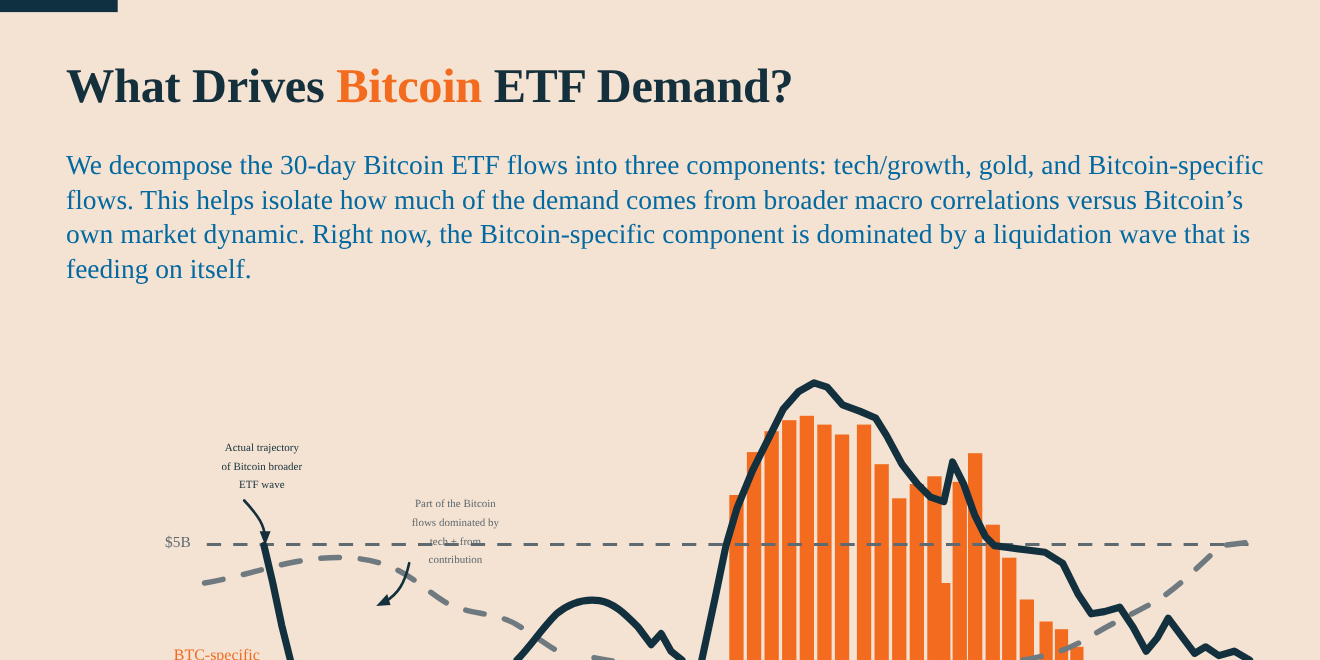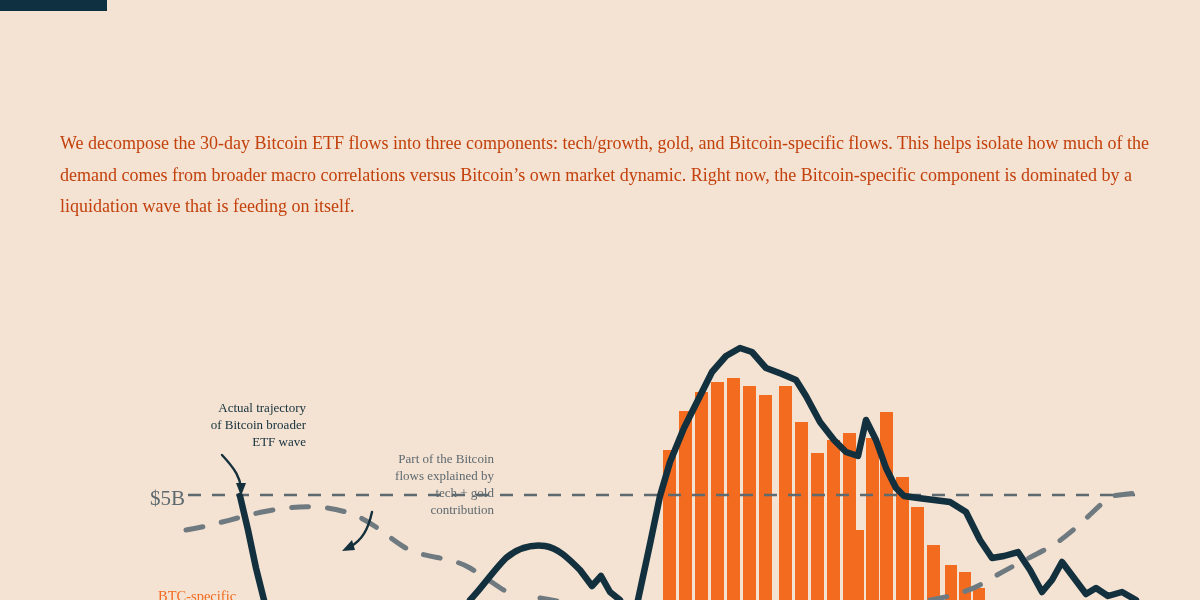--- a/index.html
+++ b/index.html
@@ -47,83 +47,86 @@
     white-space: nowrap;
   }
   .headline .hl-accent { color: #f26b1f; }
 
   
   .deck {
     position: absolute;
     left: 60px;
     top: 110px;
     width: 1105px;
-    font-size: 18px;
+    font-size: 25px;
     line-height: 31.5px;
-    color: #c2410c;
+    color: #0369a1;
   }
 
   
   .chart-wrap {
     position: absolute;
     left: 0;
     top: 300px;
     width: 1200px;
     height: 300px;
   }
   .chart-svg {
     display: block;
     width: 1200px;
     height: 300px;
   }
 
   
   .annot {
     position: absolute;
-    font-size: 13px;
+    font-size: 10px;
     line-height: 17px;
-    text-align: right;
+    text-align: center;
     color: #14303c;
   }
   .annot-actual {
     left: 170px;
     top: 399px;
     width: 136px;
   }
   .annot-explained {
     left: 334px;
     top: 450px;
     width: 160px;
     color: #5e6a70;
   }
 
   .axis-value {
     position: absolute;
     left: 150px;
     top: 486px;
-    font-size: 21px;
+    font-size: 14px;
     color: #5e6a70;
   }
 
   .btc-label {
     position: absolute;
     left: 158px;
     top: 588px;
     font-size: 14.5px;
     color: #f26b1f;
     white-space: nowrap;
   }
 </style>
 </head>
 <body>
 
 <div id="root">
 
   <div class="top-bar"></div>
 
+  <h1 class="headline">
+    <span>What Drives </span><span class="hl-accent">Bitcoin</span><span> ETF Demand?</span>
+  </h1>
 
   <p class="deck">We decompose the 30-day Bitcoin ETF flows into three components: tech/growth, gold, and Bitcoin-specific flows. This helps isolate how much of the demand comes from broader macro correlations versus Bitcoin’s own market dynamic. Right now, the Bitcoin-specific component is dominated by a liquidation wave that is feeding on itself.</p>
 
   <div class="chart-wrap">
     <svg class="chart-svg" viewBox="0 0 1200 300" preserveAspectRatio="none">
 
       <g fill="#f26b1f">
         <rect x="663" y="150" width="13" height="150"></rect>
         <rect x="679" y="111" width="13" height="189"></rect>
         <rect x="695" y="92" width="13" height="208"></rect>
@@ -227,20 +230,20 @@
   <div class="axis-value">$5B</div>
 
   <div class="annot annot-actual">
     <span>Actual trajectory</span><br>
     <span>of Bitcoin broader</span><br>
     <span>ETF wave</span>
   </div>
 
   <div class="annot annot-explained">
     <span>Part of the Bitcoin</span><br>
-    <span>flows explained by</span><br>
-    <span>tech + gold</span><br>
+    <span>flows dominated by</span><br>
+    <span>tech + from</span><br>
     <span>contribution</span>
   </div>
 
   <div class="btc-label">BTC-specific</div>
 
 </div>
 
 </body></html>

